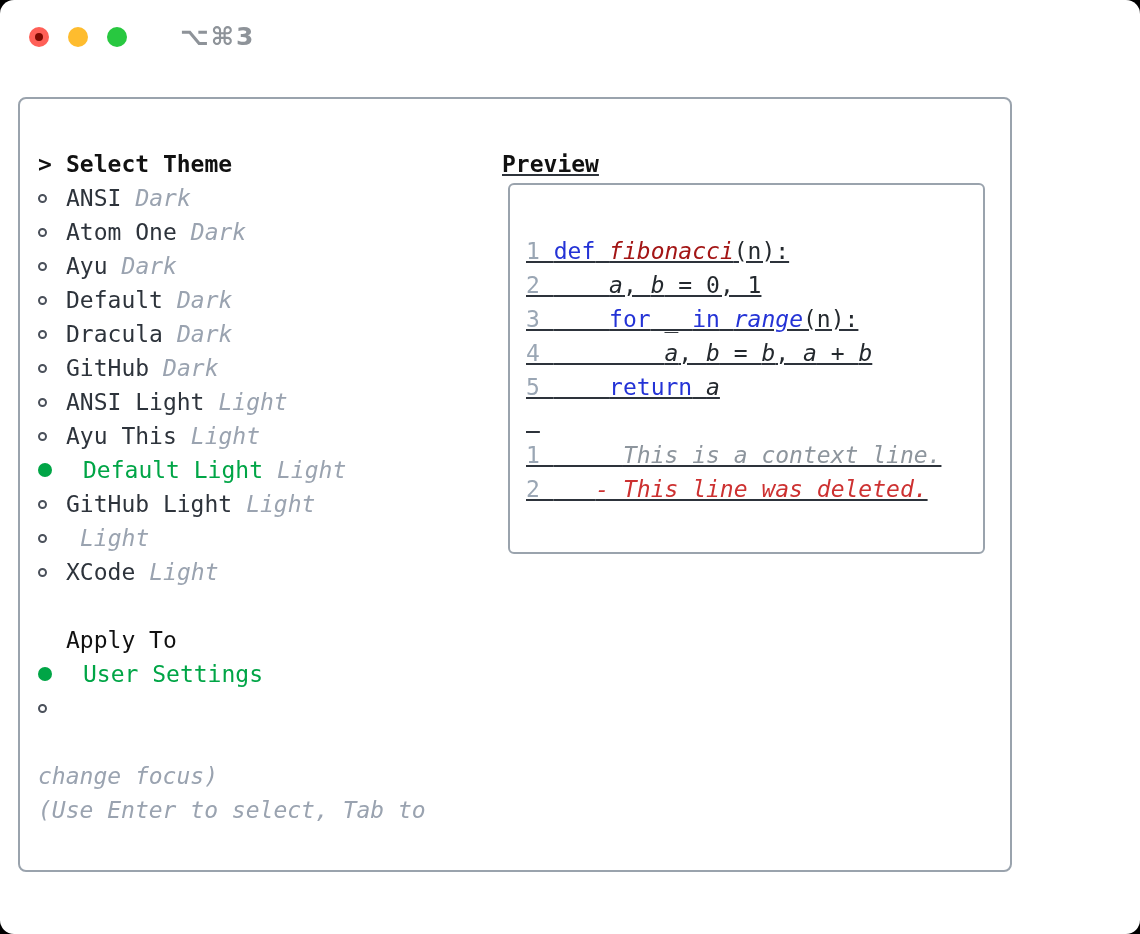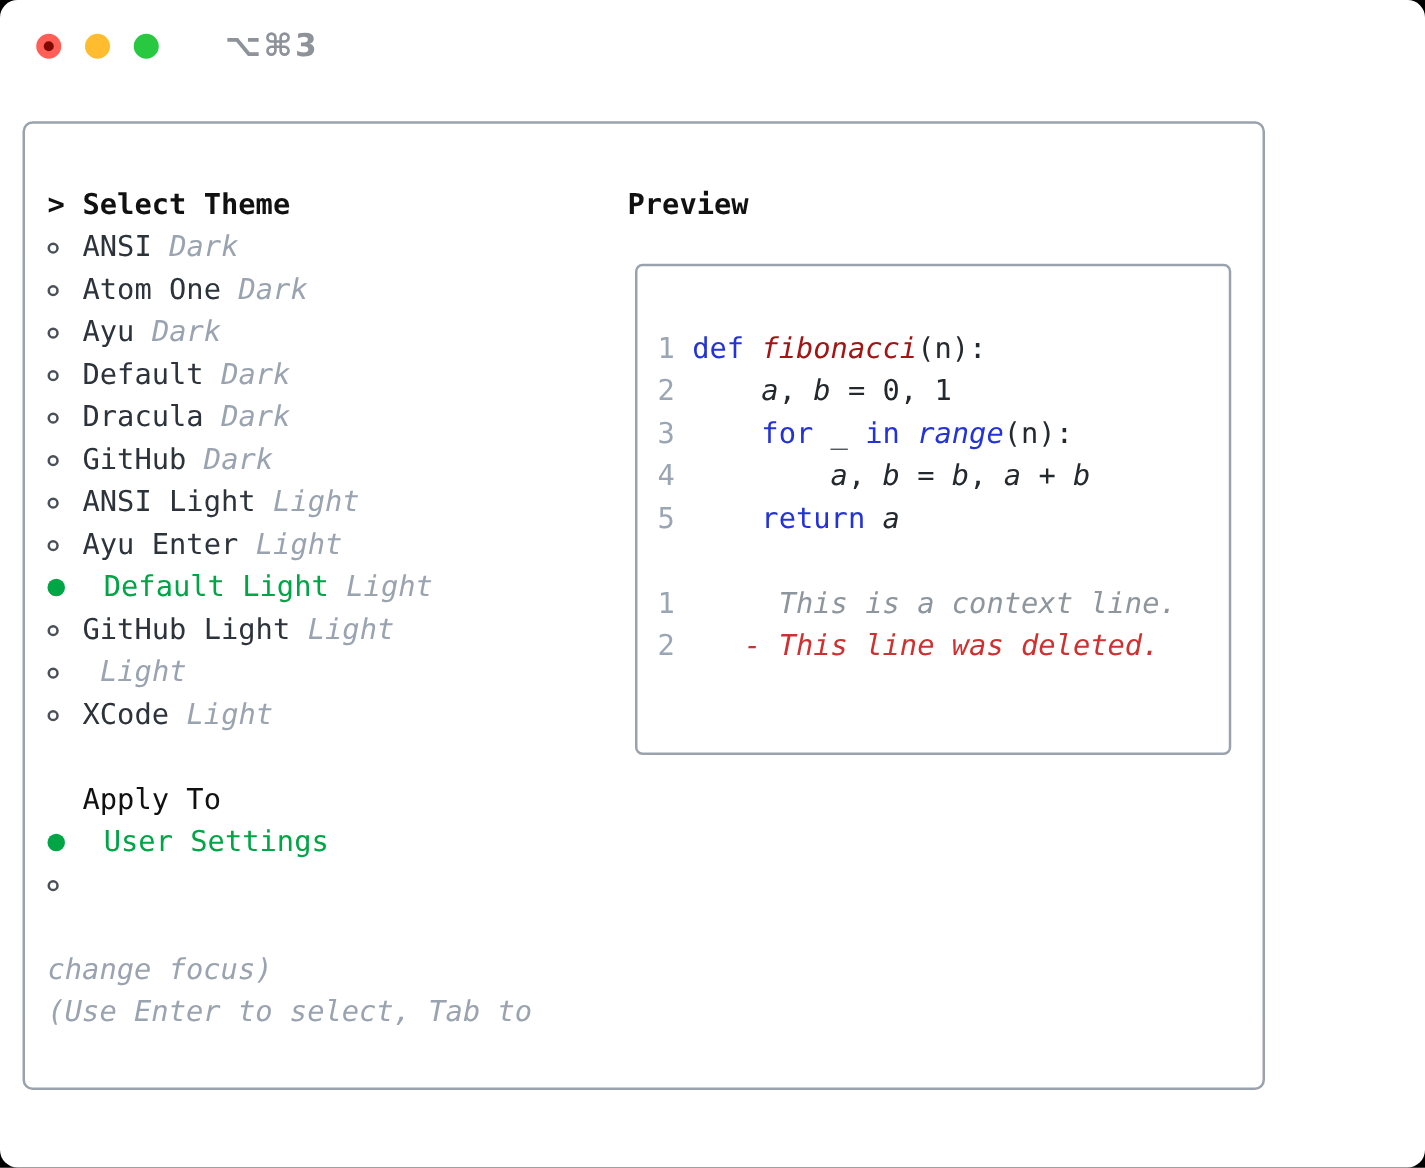--- a/index.html
+++ b/index.html
@@ -24,38 +24,38 @@
   .tl-green{background:#28c840;}
   .shortcut{margin-left:34px;color:#8e9399;font-weight:bold;font-size:25px;
             font-family:"DejaVu Sans","Liberation Sans",sans-serif;letter-spacing:2px;}
   
   .main-box{
     position:absolute;left:18px;top:97px;width:994px;height:775px;
     border:2px solid var(--border);border-radius:8px;
     padding:48px 14px 0 18px;display:flex;background:#fff;
   }
   .left-col{width:464px;flex:none;}
-  .right-col{flex:1;}
+  .right-col{flex:1;text-decoration:underline;}
   .row{display:flex;align-items:center;height:34px;white-space:pre;}
   .marker{width:28px;flex:none;display:flex;align-items:center;}
   .prompt{font-weight:bold;color:var(--title);}
   .panel-title{font-weight:bold;color:var(--title);}
   .section-title{color:var(--title);}
   .ring{width:9px;height:9px;border:2px solid #4a505a;border-radius:50%;}
   .dot-sel{width:14px;height:14px;border-radius:50%;background:var(--green);}
   .theme-name{color:var(--dark);}
   .theme-name.sel{color:var(--green);margin-left:17px;}
   .tag{color:var(--muted);font-style:italic;margin-left:14px;}
   .spacer{height:34px;}
   .help{color:var(--muted);font-style:italic;white-space:pre;height:34px;line-height:34px;}
   
   .preview-box{
-    margin-top:30px;margin-left:6px;width:477px;
+    margin-top:2px;margin-left:6px;width:477px;
     border:2px solid var(--border);border-radius:6px;
-    padding:49px 14px 68px 16px;background:#fff;
+    padding:49px 14px 46px 16px;background:#fff;
   }
   .code-line{height:34px;line-height:34px;white-space:pre;}
   .c-gutter{color:var(--gutter);}
   .c-kw{color:var(--kw-blue);}
   .c-fn{color:var(--fn-red);}
   .c-plain{color:#24292e;}
   .c-var{color:#24292e;}
   .c-ctx{color:var(--ctx);text-align:right;}
   .c-del{color:var(--diff-red);}
   .c-add{color:var(--diff-green);}
@@ -84,21 +84,21 @@
       </div>
 
       <div id="theme-list">
           <div class="row"><span class="marker"><span class="ring"></span></span><span class="theme-name">ANSI</span><span class="tag">Dark</span></div>
           <div class="row"><span class="marker"><span class="ring"></span></span><span class="theme-name">Atom One</span><span class="tag">Dark</span></div>
           <div class="row"><span class="marker"><span class="ring"></span></span><span class="theme-name">Ayu</span><span class="tag">Dark</span></div>
           <div class="row"><span class="marker"><span class="ring"></span></span><span class="theme-name">Default</span><span class="tag">Dark</span></div>
           <div class="row"><span class="marker"><span class="ring"></span></span><span class="theme-name">Dracula</span><span class="tag">Dark</span></div>
           <div class="row"><span class="marker"><span class="ring"></span></span><span class="theme-name">GitHub</span><span class="tag">Dark</span></div>
           <div class="row"><span class="marker"><span class="ring"></span></span><span class="theme-name">ANSI Light</span><span class="tag">Light</span></div>
-          <div class="row"><span class="marker"><span class="ring"></span></span><span class="theme-name">Ayu Enter</span><span class="tag">Light</span></div>
+          <div class="row"><span class="marker"><span class="ring"></span></span><span class="theme-name">Ayu This</span><span class="tag">Light</span></div>
           <div class="row"><span class="marker"><span class="dot-sel"></span></span><span class="theme-name sel">Default Light</span><span class="tag">Light</span></div>
           <div class="row"><span class="marker"><span class="ring"></span></span><span class="theme-name">GitHub Light</span><span class="tag">Light</span></div>
           <div class="row"><span class="marker"><span class="ring"></span></span><span class="tag">Light</span></div>
           <div class="row"><span class="marker"><span class="ring"></span></span><span class="theme-name">XCode</span><span class="tag">Light</span></div>
         </div>
 
       <div class="spacer"></div>
 
       <div class="row">
         <span class="marker"></span>

